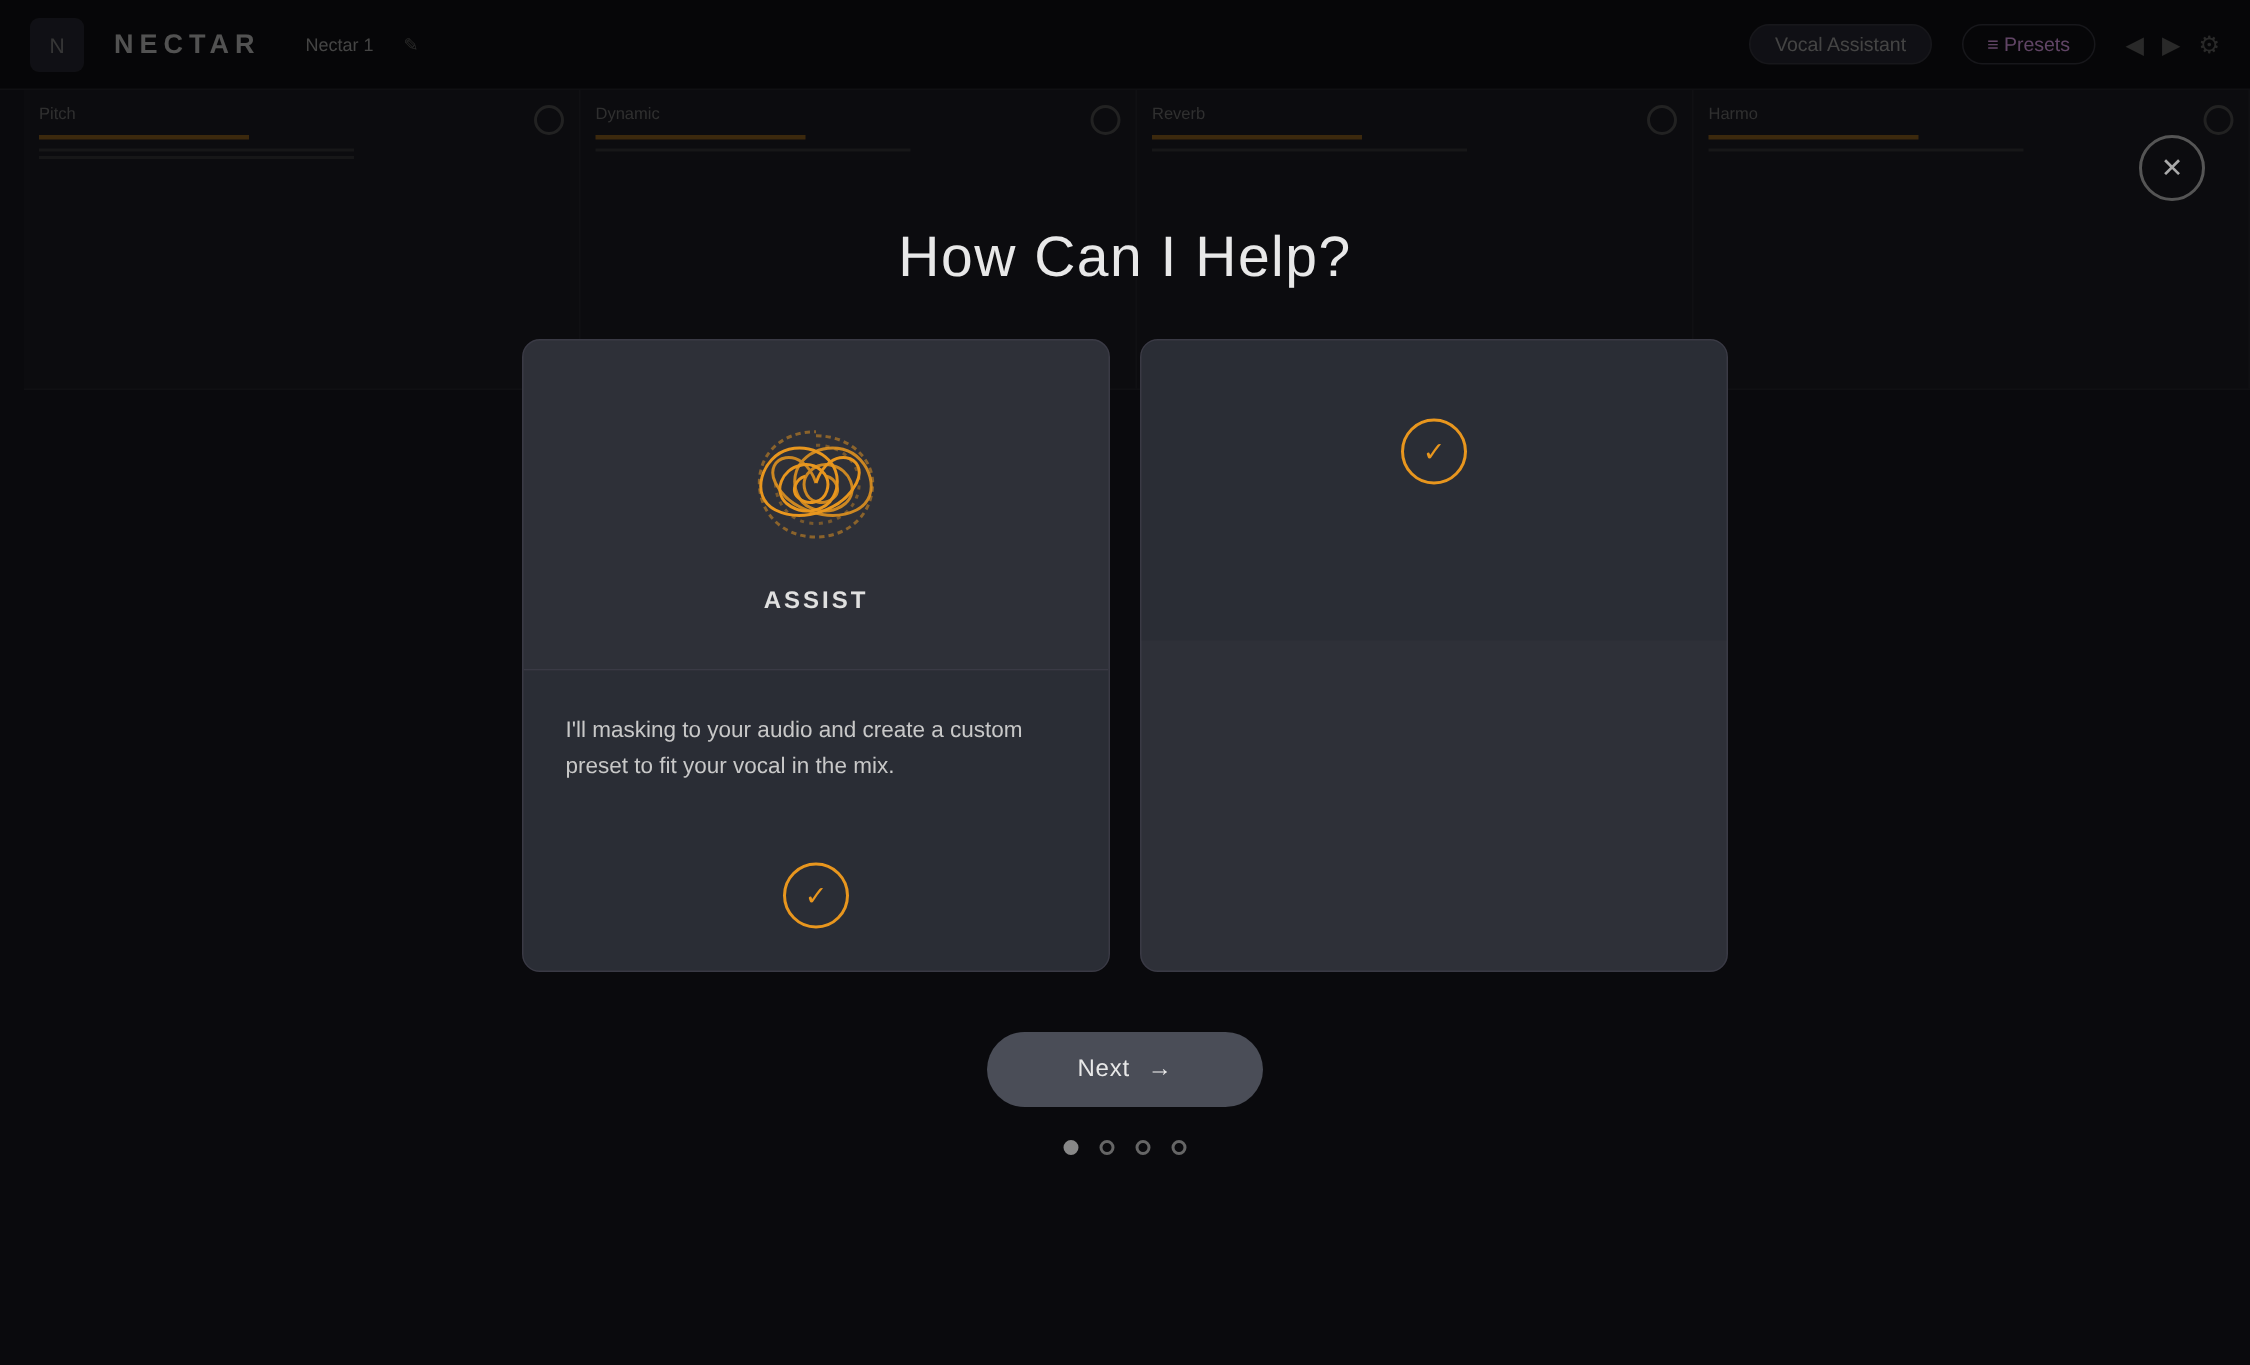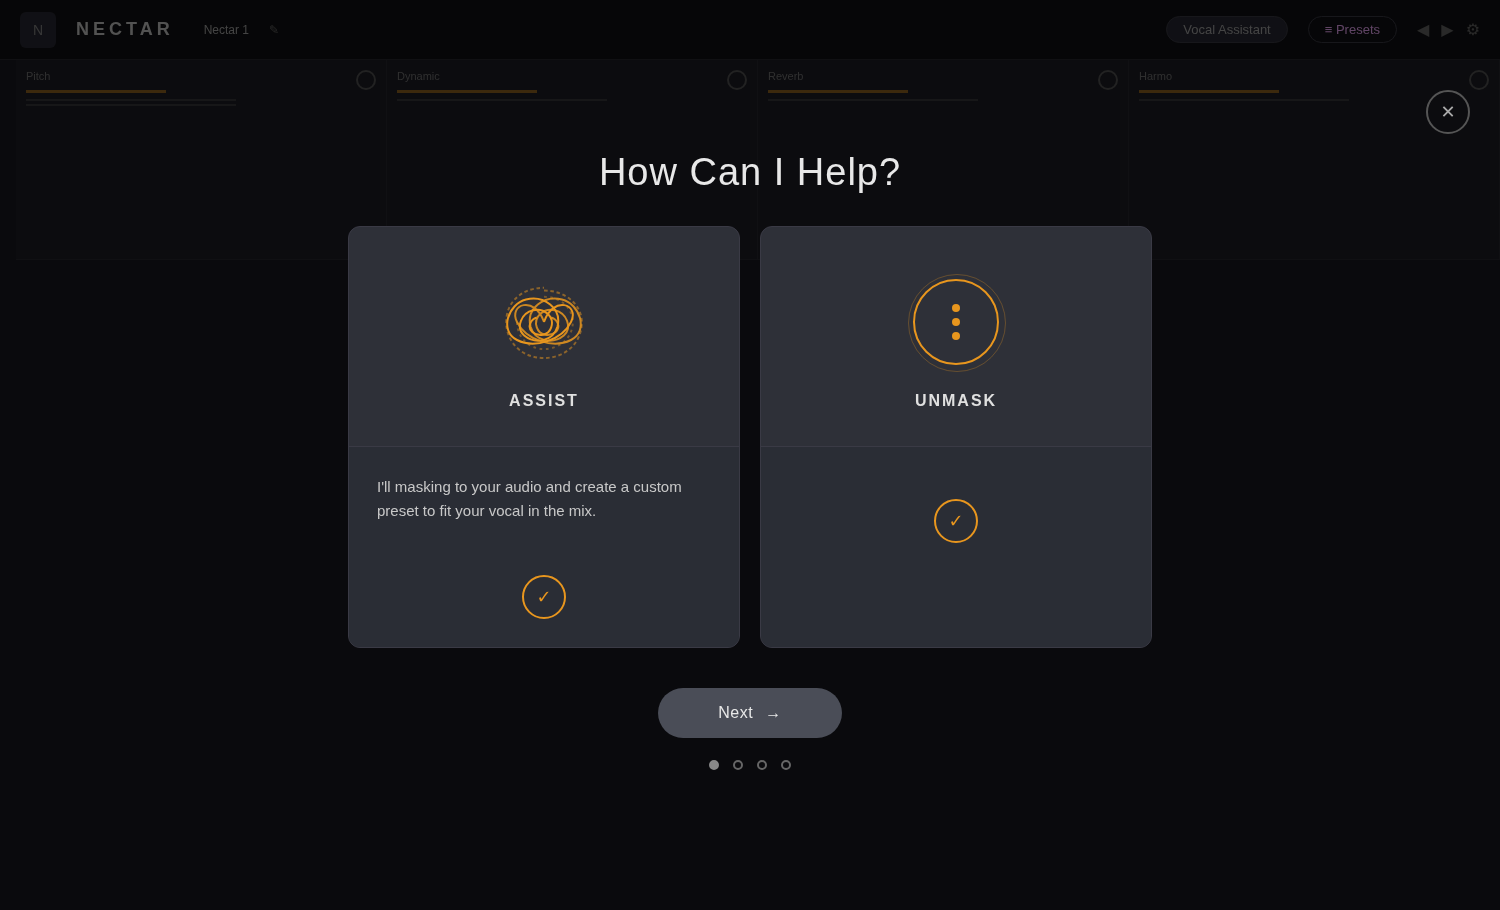--- a/index.html
+++ b/index.html
@@ -420,30 +420,20 @@
         </div>
         <div class="card-bottom">
           <p class="card-description">I'll masking to your audio and create a custom preset to fit your vocal in the mix.</p>
           <div class="card-check">
             <div class="check-circle">✓</div>
           </div>
         </div>
       </div>
 
       <div class="card">
-        <div class="card-top">
-          <div class="card-icon">
-            <div class="unmask-icon">
-              <div class="dot"></div>
-              <div class="dot"></div>
-              <div class="dot"></div>
-            </div>
-          </div>
-          <div class="card-label">UNMASK</div>
-        </div>
         <div class="card-bottom">
           <div class="card-check">
             <div class="check-circle">✓</div>
           </div>
         </div>
       </div>
 
     </div>
 
     <button class="next-btn">

